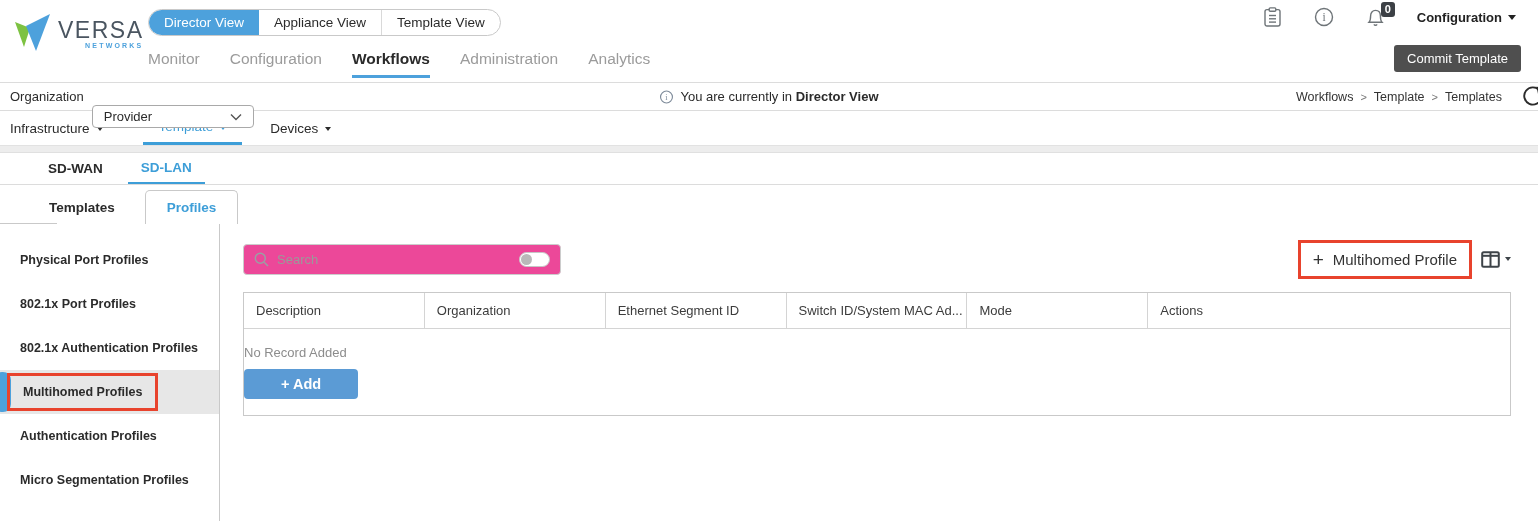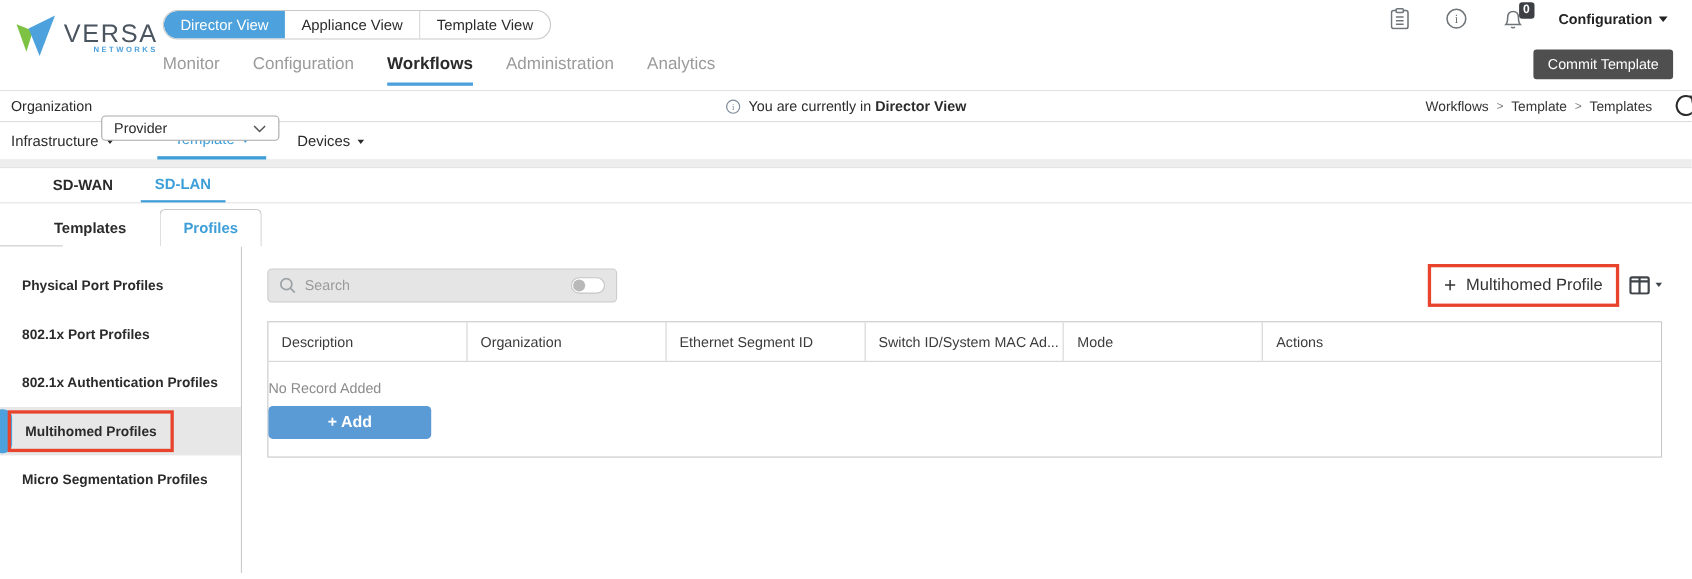--- a/index.html
+++ b/index.html
@@ -64,37 +64,37 @@
   
   .content { display: flex; height: 297px; }
   .sidebar { width: 220px; border-right: 1px solid #c9c9c9; padding-top: 14px; flex-shrink: 0; }
   .side-item { height: 44px; display: flex; align-items: center; padding-left: 20px; font-size: 12.5px; font-weight: 700; color: #2b2b2b; position: relative; cursor: pointer; }
   .side-item.selected { background: #e7e7e7; }
   .active-bar { position: absolute; left: -6px; top: 2px; width: 17px; height: 40px; background: #4da1dc; border-radius: 8px; }
   .red-box-label { border: 3px solid #e8432d; padding: 9px 13px; margin-left: -13px; position: relative; z-index: 2; }
 
   .main { flex: 1; padding: 12px 27px 0 23px; }
   .toolbar { display: flex; justify-content: space-between; align-items: center; height: 46px; margin-bottom: 10px; }
-  .search-box { width: 318px; height: 31px; border: 1px solid #ccc; border-radius: 4px; display: flex; align-items: center; padding: 0 10px; gap: 8px; background: #e5e5e5; }
+  .search-box { width: 318px; height: 31px; border: 1px solid #ccc; border-radius: 4px; display: flex; align-items: center; padding: 0 10px; gap: 8px; background: #ec4899; }
   .search-box input { flex: 1; border: none; outline: none; font-size: 13px; color: #333; font-family: "Liberation Sans", sans-serif; background: transparent; }
   .search-box input::placeholder { color: #9a9a9a; }
   .toggle { width: 31px; height: 15px; border: 1px solid #c6c6c6; border-radius: 8px; position: relative; cursor: pointer; flex-shrink: 0; background: #fff; }
   .toggle-knob { position: absolute; left: 1px; top: 1px; width: 11px; height: 11px; border-radius: 50%; background: #b9b9b9; }
   .toolbar-right { display: flex; align-items: center; gap: 9px; }
   .red-box-btn { border: 3px solid #e8432d; padding: 8px 12px; display: flex; align-items: center; gap: 9px; font-size: 15px; color: #333; cursor: pointer; white-space: nowrap; }
   .plus-glyph { font-size: 19px; font-weight: 400; line-height: 15px; color: #333; }
   .col-chooser { display: flex; align-items: center; gap: 5px; cursor: pointer; color: #3e4449; }
 
   .grid-table { border: 1px solid #c9c9c9; background: #fff; }
   .thead { display: grid; grid-template-columns: repeat(7, 1fr); border-bottom: 1px solid #d4d4d4; }
   .th { padding: 10px 12px; font-size: 13px; color: #3c3c3c; border-right: 1px solid #d4d4d4; white-space: nowrap; overflow: hidden; cursor: pointer; }
   .th:last-child { border-right: none; }
   .tbody-empty { height: 86px; display: flex; flex-direction: column; align-items: flex-start; justify-content: center; gap: 9px; }
   .empty-text { color: #8c8c8c; font-size: 13px; }
-  .add-btn { background: #5b9bd5; color: #fff; font-size: 14.5px; font-weight: 700; padding: 7px 54px; border: none; border-radius: 4px; cursor: pointer; }
+  .add-btn { background: #5b9bd5; color: #fff; font-size: 14.5px; font-weight: 700; padding: 7px 37px; border: none; border-radius: 4px; cursor: pointer; }
 </style>
 </head>
 <body>
 
 <div class="header">
   <div class="logo">
     <span>
       <svg width="38" height="40" viewBox="0 0 38 40">
         <polygon fill="#7dc242" points="1,9 16,15 10,34"></polygon>
         <polygon fill="#4da1dc" points="36,1 22,38 12,13"></polygon>
@@ -224,20 +224,23 @@
       <span>802.1x Port Profiles</span>
     </div>
     <div class="side-item">
       <span>802.1x Authentication Profiles</span>
     </div>
     <div class="side-item selected">
       <span class="active-bar"></span>
       <span class="red-box-label">
         <span>Multihomed Profiles</span>
       </span>
+    </div>
+    <div class="side-item">
+      <span>Authentication Profiles</span>
     </div>
     <div class="side-item">
       <span>Micro Segmentation Profiles</span>
     </div>
   </div>
 
   <div class="main">
     <div class="toolbar">
       <div class="search-box">
         <svg width="15" height="15" viewBox="0 0 15 15" fill="none">

